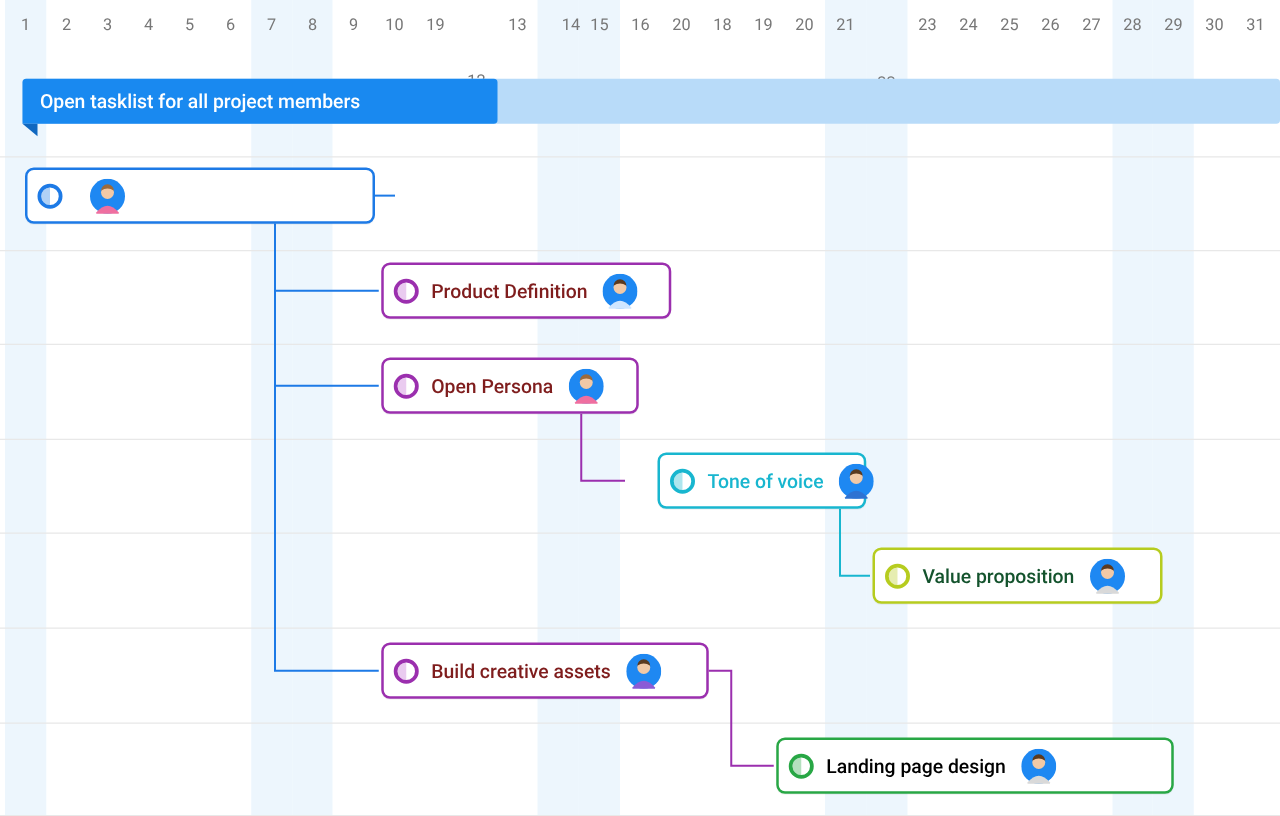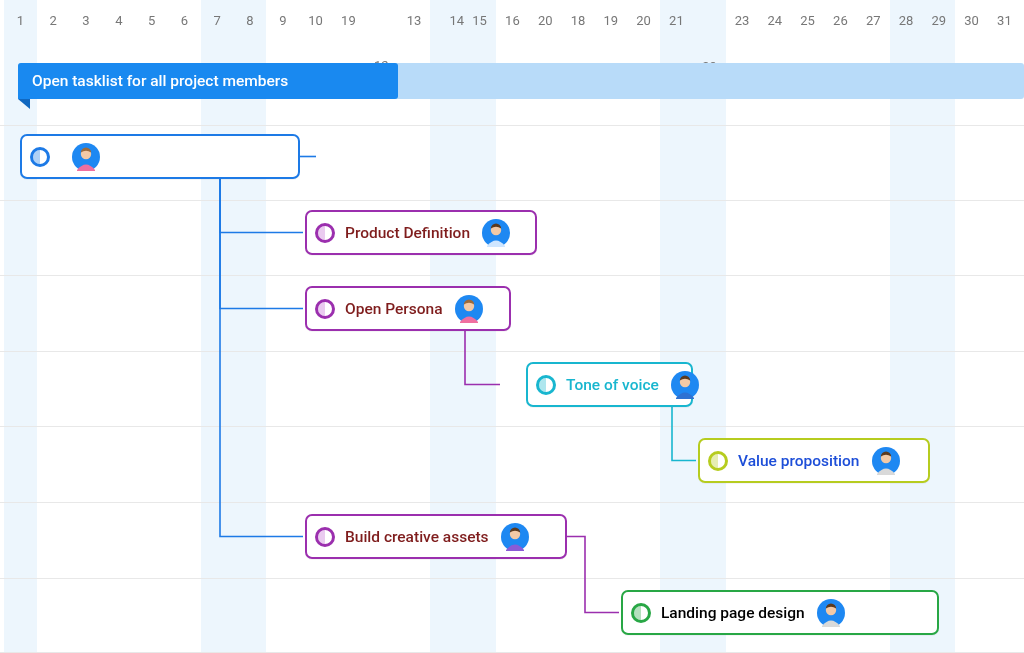--- a/index.html
+++ b/index.html
@@ -26,21 +26,21 @@
   .task .status { width: 20px; height: 20px; border-radius: 50%; border: 3px solid; margin-right: 10px; flex: 0 0 auto; position: relative; overflow: hidden; }
   .task .status::before { content:""; position:absolute; left:0; top:0; bottom:0; width:50%; background: currentColor; opacity:.35; }
   .task .title { font-size: 15.5px; font-weight: 500; white-space: nowrap; }
   .task .avatar { width: 28px; height: 28px; border-radius: 50%; margin-left: 12px; flex: 0 0 auto; display:flex; align-items:center; justify-content:center; }
   .task .avatar svg { width: 28px; height: 28px; }
 
   
   .c-blue   { border-color:#1d7ae6; } .c-blue .status{ border-color:#1d7ae6; color:#1d7ae6;} .c-blue .title{ color:#1d7ae6;}
   .c-purple { border-color:#9b2fae; } .c-purple .status{ border-color:#9b2fae; color:#c46bd4;} .c-purple .title{ color:#7f1d1d;}
   .c-cyan   { border-color:#18b6cf; } .c-cyan .status{ border-color:#18b6cf; color:#18b6cf;} .c-cyan .title{ color:#18b6cf;}
-  .c-lime   { border-color:#b6cc1f; } .c-lime .status{ border-color:#b6cc1f; color:#b6cc1f;} .c-lime .title{ color:#1d4ed8;}
+  .c-lime   { border-color:#b6cc1f; } .c-lime .status{ border-color:#b6cc1f; color:#b6cc1f;} .c-lime .title{ color:#14532d;}
   .c-green  { border-color:#28a745; } .c-green .status{ border-color:#28a745; color:#28a745;} .c-green .title{ color:#000000;}
 
   
   svg.connectors { position: absolute; left:0; top:0; width:1024px; height:653px; pointer-events:none; }
   svg.connectors path { fill:none; stroke-width:1.6; }
   svg.connectors marker path { stroke:none; }
 </style>
 </head>
 <body>
 <div class="canvas">

